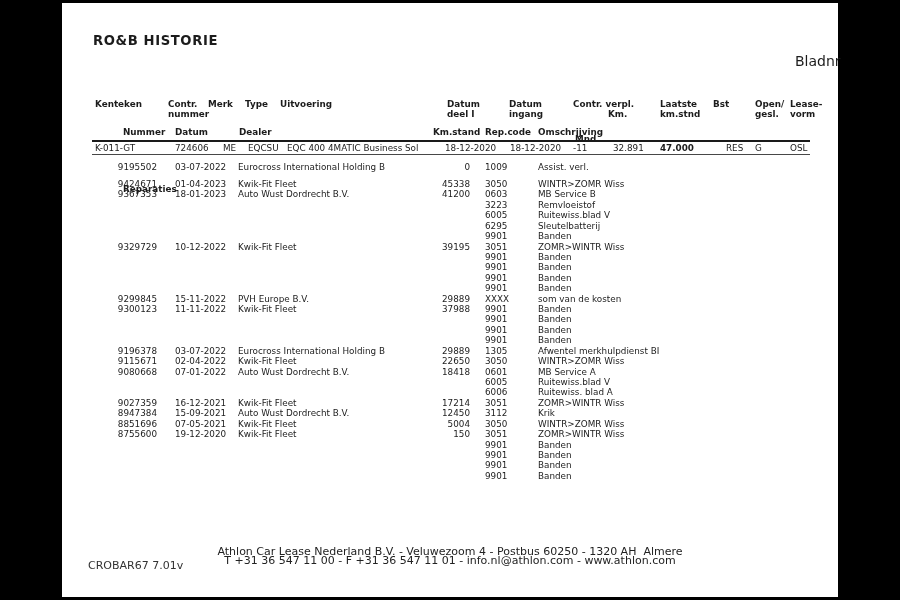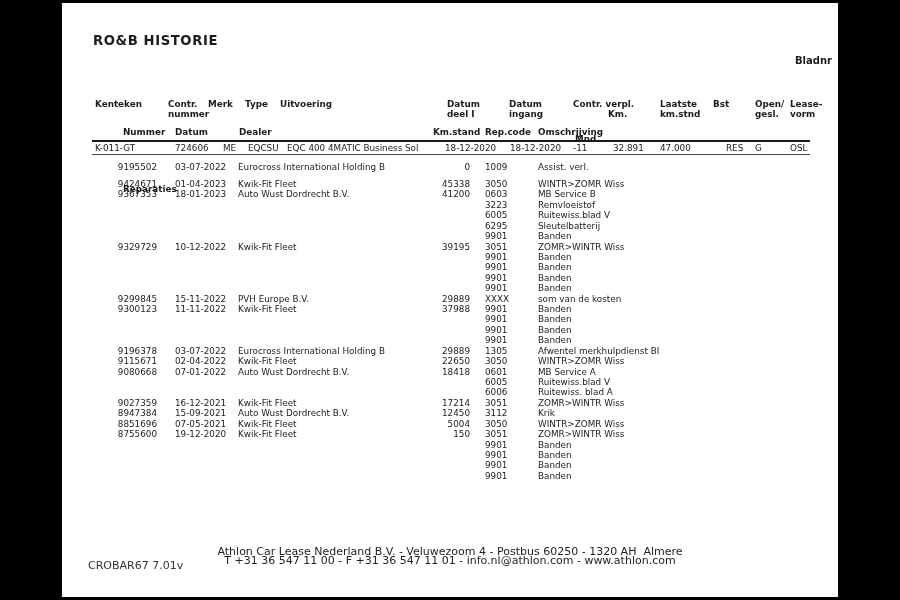--- a/index.html
+++ b/index.html
@@ -9,21 +9,21 @@
   }
   .page{
     position:absolute;left:62px;top:3px;width:776px;height:594px;
     background:#ffffff;color:#1c1c1c;font-size:8.8px;line-height:10.4px;
   }
   .abs{position:absolute;white-space:nowrap;}
   .wrap{position:absolute;white-space:normal;line-height:10.4px;}
   .b{font-weight:bold;}
 
   .title{left:31px;top:33px;font-size:13.2px;font-weight:bold;letter-spacing:0.6px;}
-  .bladnr{left:733px;top:53px;font-weight:bold;font-size:10px;}
+  .bladnr{left:733px;top:53px;font-weight:normal;font-size:14px;}
   .h-kenteken{left:33px;top:96px;}
   .h-contr{left:106px;top:96px;width:42px;}
   .h-merk{left:146px;top:96px;}
   .h-type{left:183px;top:96px;}
   .h-uitv{left:218px;top:96px;}
   .h-deel1{left:385px;top:96px;width:38px;}
   .h-ingang{left:447px;top:96px;width:40px;}
   .h-verpl{left:511px;top:96px;}
   .h-mnd{left:513px;top:106.4px;margin-top:25px;}
   .h-km{left:546px;top:106.4px;}
@@ -44,21 +44,21 @@
   .rule-thin{position:absolute;left:30px;top:150.5px;width:718px;height:1px;background:#474747;}
   .v-kent{left:33px;top:140px;}
   .v-contr{left:113px;top:140px;}
   .v-merk{left:161px;top:140px;}
   .v-type{left:186px;top:140px;}
   .v-uitv{left:225px;top:140px;}
   .v-d1{left:383px;top:140px;}
   .v-d2{left:448px;top:140px;}
   .v-mnd{left:511px;top:140px;}
   .v-km{left:551px;top:140px;}
-  .v-laatste{left:598px;top:140px;}
+  .v-laatste{left:598px;top:140px;font-weight:bold;}
   .v-bst{left:652px;top:140px;margin-left:12px;}
   .v-open{left:693px;top:140px;}
   .v-lease{left:728px;top:140px;}
 
   
   .rline{position:relative;height:10.43px;}
   .cell{position:absolute;top:0;white-space:nowrap;}
   .c-num{left:28px;width:67px;text-align:right;}
   .c-dat{left:113px;}
   .c-dea{left:176px;}

